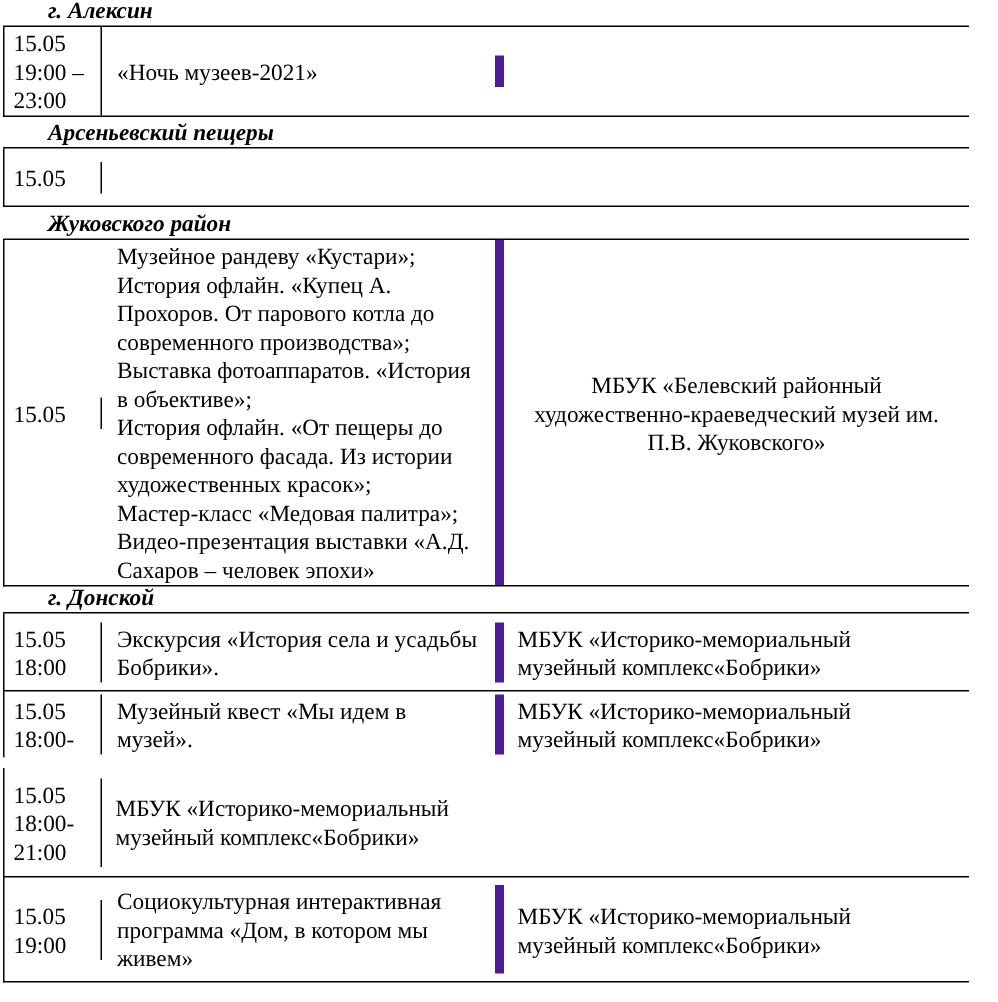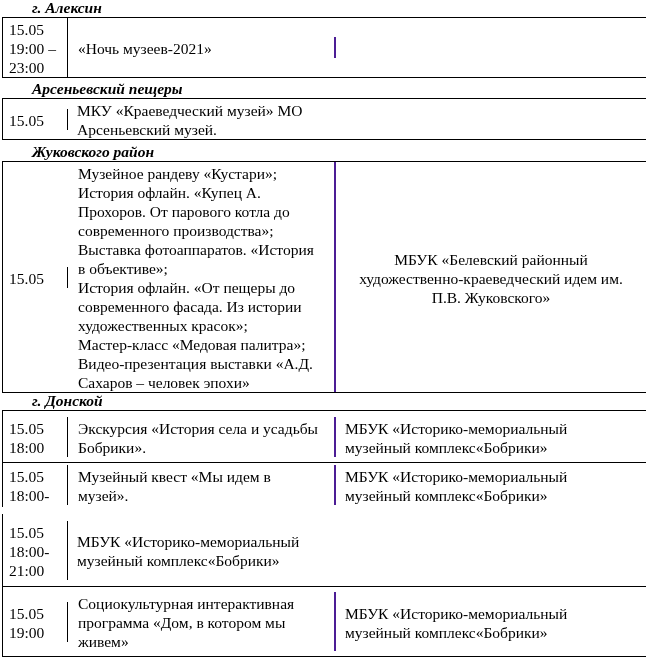--- a/index.html
+++ b/index.html
@@ -40,21 +40,21 @@
   .row.no-bottom { border-bottom: none; }
   .gap { width: 644px; height: 7px; background: #fff; }
   .c1 {
     width: 65px;
     border-right: 1px solid #000;
     padding: 2px 2px 0 6px;
     white-space: pre-line;
   }
   .c2 {
     width: 268px;
-    border-right: 2px solid #4c1d95;
+    border-right: 6px solid #4c1d95;
     padding: 2px 8px 0 10px;
     white-space: pre-line;
   }
   .c3 {
     width: 310px;
     padding: 2px 6px 0 9px;
     white-space: pre-line;
   }
   .c3.center { text-align: center; padding-left: 4px; padding-right: 4px; }
 </style>
@@ -71,43 +71,41 @@
 19:00 –
 23:00</div>
     <div class="c2">«Ночь музеев-2021»</div>
   </div>
 
   <div class="sec-header" style="height:21px">
     <span>Арсеньевский пещеры</span>
   </div>
   <div class="row" style="min-height:39px">
     <div class="c1">15.05</div>
-    <div class="c3">МКУ «Краеведческий музей» МО
-Арсеньевский музей.</div>
   </div>
 
   <div class="sec-header" style="height:22px">
     <span>Жуковского район</span>
   </div>
   <div class="row" style="min-height:229px">
     <div class="c1">15.05</div>
     <div class="c2">Музейное рандеву «Кустари»;
 История офлайн. «Купец А.
 Прохоров. От парового котла до
 современного производства»;
 Выставка фотоаппаратов. «История
 в объективе»;
 История офлайн. «От пещеры до
 современного фасада. Из истории
 художественных красок»;
 Мастер-класс «Медовая палитра»;
 Видео-презентация выставки «А.Д.
 Сахаров – человек эпохи»</div>
     <div class="c3 center">МБУК «Белевский районный
-художественно-краеведческий идем им.
+художественно-краеведческий музей им.
 П.В. Жуковского»</div>
   </div>
 
   <div class="sec-header" style="height:18px">
     <span>г. Донской</span>
   </div>
   <div class="row" style="min-height:52px">
     <div class="c1">15.05
 18:00</div>
     <div class="c2">Экскурсия «История села и усадьбы

